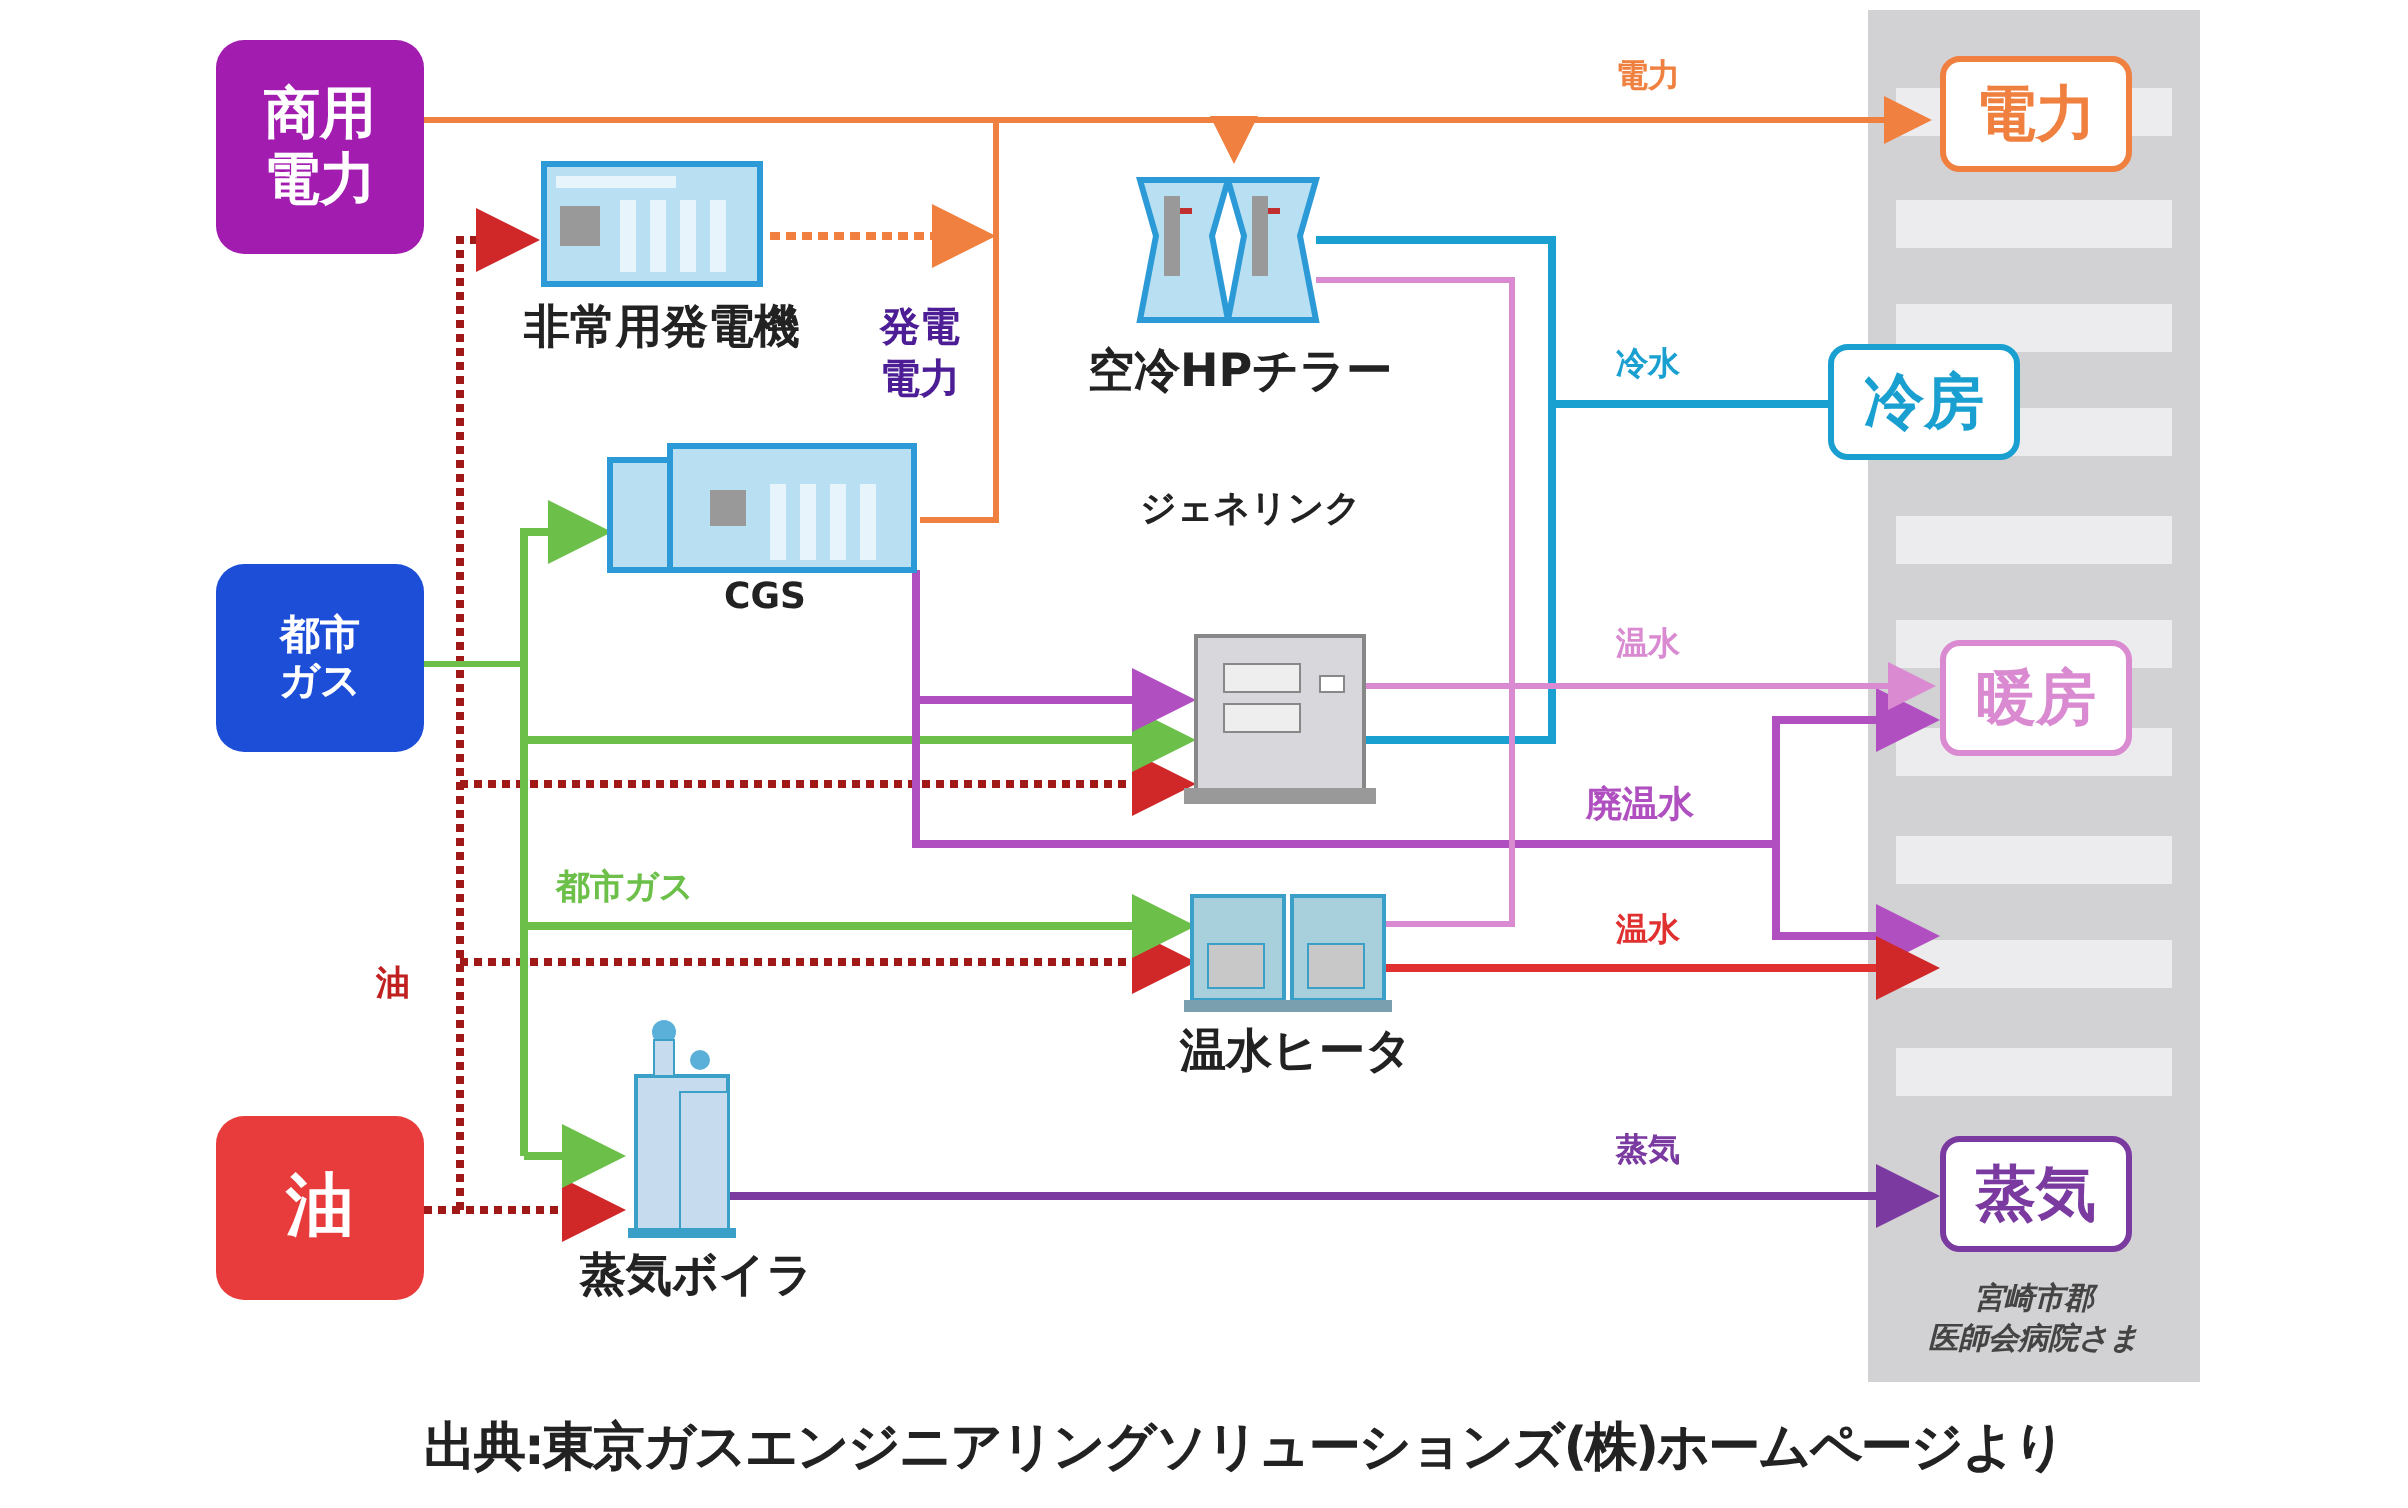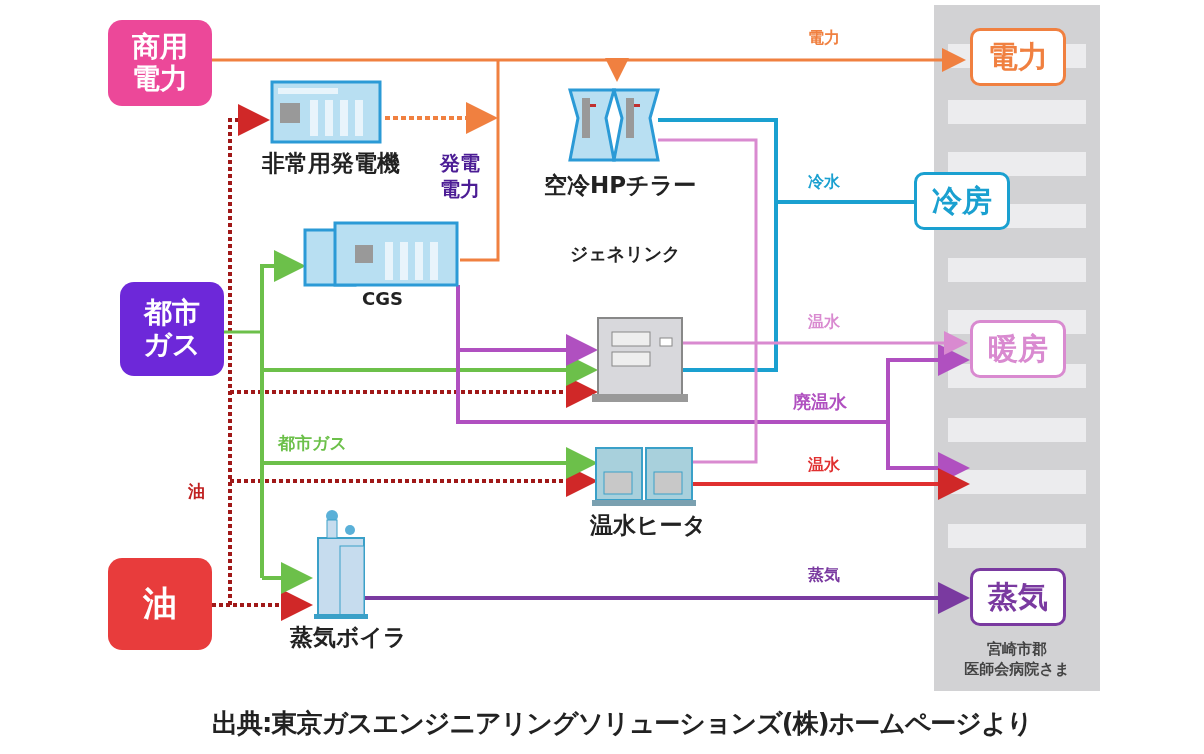--- a/index.html
+++ b/index.html
@@ -5,21 +5,21 @@
   html,body{margin:0;padding:0;background:#fff;}
   body{width:1204px;height:754px;position:relative;overflow:hidden;font-family:"DejaVu Sans",sans-serif;}
   #diagram{position:absolute;left:0;top:0;width:1204px;height:754px;}
   .src-box{position:absolute;border-radius:14px;color:#fff;font-weight:bold;display:flex;align-items:center;justify-content:center;text-align:center;line-height:1.15;}
   .src-box span{display:block;}
   .dest-box{position:absolute;width:96px;height:58px;background:#fff;border-radius:10px;border:3px solid;box-sizing:border-box;display:flex;align-items:center;justify-content:center;font-weight:bold;font-size:30px;}
   .lbl{position:absolute;font-weight:bold;white-space:nowrap;}
   .equip-lbl{position:absolute;font-weight:bold;color:#222;white-space:nowrap;font-size:23px;}
   .building{position:absolute;left:934px;top:5px;width:166px;height:686px;background:#d2d2d4;}
   .floor{position:absolute;left:948px;width:138px;height:24px;background:#ececee;}
-  .hospital{position:absolute;left:934px;top:640px;width:166px;text-align:center;color:#444;font-size:15px;font-weight:bold;line-height:1.3;}
+  .hospital{position:absolute;left:934px;top:640px;width:166px;text-align:center;color:#444;font-size:15px;font-weight:bold;line-height:1.3;font-style:italic;}
   .credit{position:absolute;left:212px;top:706px;font-size:26px;color:#222;white-space:nowrap;letter-spacing:-1px;font-weight:bold;}
 </style>
 </head>
 <body>
 
 <div id="diagram">
 
   <div class="building"></div>
   <div class="floor" style="top:44px"></div>
   <div class="floor" style="top:100px"></div>
@@ -138,27 +138,27 @@
     <g>
       <rect x="318" y="538" width="46" height="78" fill="#c6dcee" stroke="#3aa0c8" stroke-width="2"></rect>
       <rect x="340" y="546" width="24" height="70" fill="#c6dcee" stroke="#3aa0c8" stroke-width="1"></rect>
       <circle cx="332" cy="516" r="6" fill="#5ab0d8"></circle>
       <rect x="327" y="520" width="10" height="18" fill="#c6dcee" stroke="#3aa0c8"></rect>
       <circle cx="350" cy="530" r="5" fill="#5ab0d8"></circle>
       <rect x="314" y="614" width="54" height="5" fill="#3aa0c8"></rect>
     </g>
   </svg>
 
-  <div class="src-box" style="left:108px;top:20px;width:104px;height:86px;font-size:28px;background:#ec4899">
+  <div class="src-box" style="left:108px;top:20px;width:104px;height:107px;font-size:28px;background:#a21caf">
     <div>
         <span>商用</span>
         <span>電力</span>
       </div>
   </div>
-  <div class="src-box" style="left:120px;top:282px;width:104px;height:94px;font-size:28px;background:#6d28d9">
+  <div class="src-box" style="left:108px;top:282px;width:104px;height:94px;font-size:20px;background:#1d4ed8">
     <div>
         <span>都市</span>
         <span>ガス</span>
       </div>
   </div>
   <div class="src-box" style="left:108px;top:558px;width:104px;height:92px;font-size:34px;background:#e83c3c">
     <span>油</span>
   </div>
 
   <div class="equip-lbl" style="left:262px;top:148px">非常用発電機</div>

